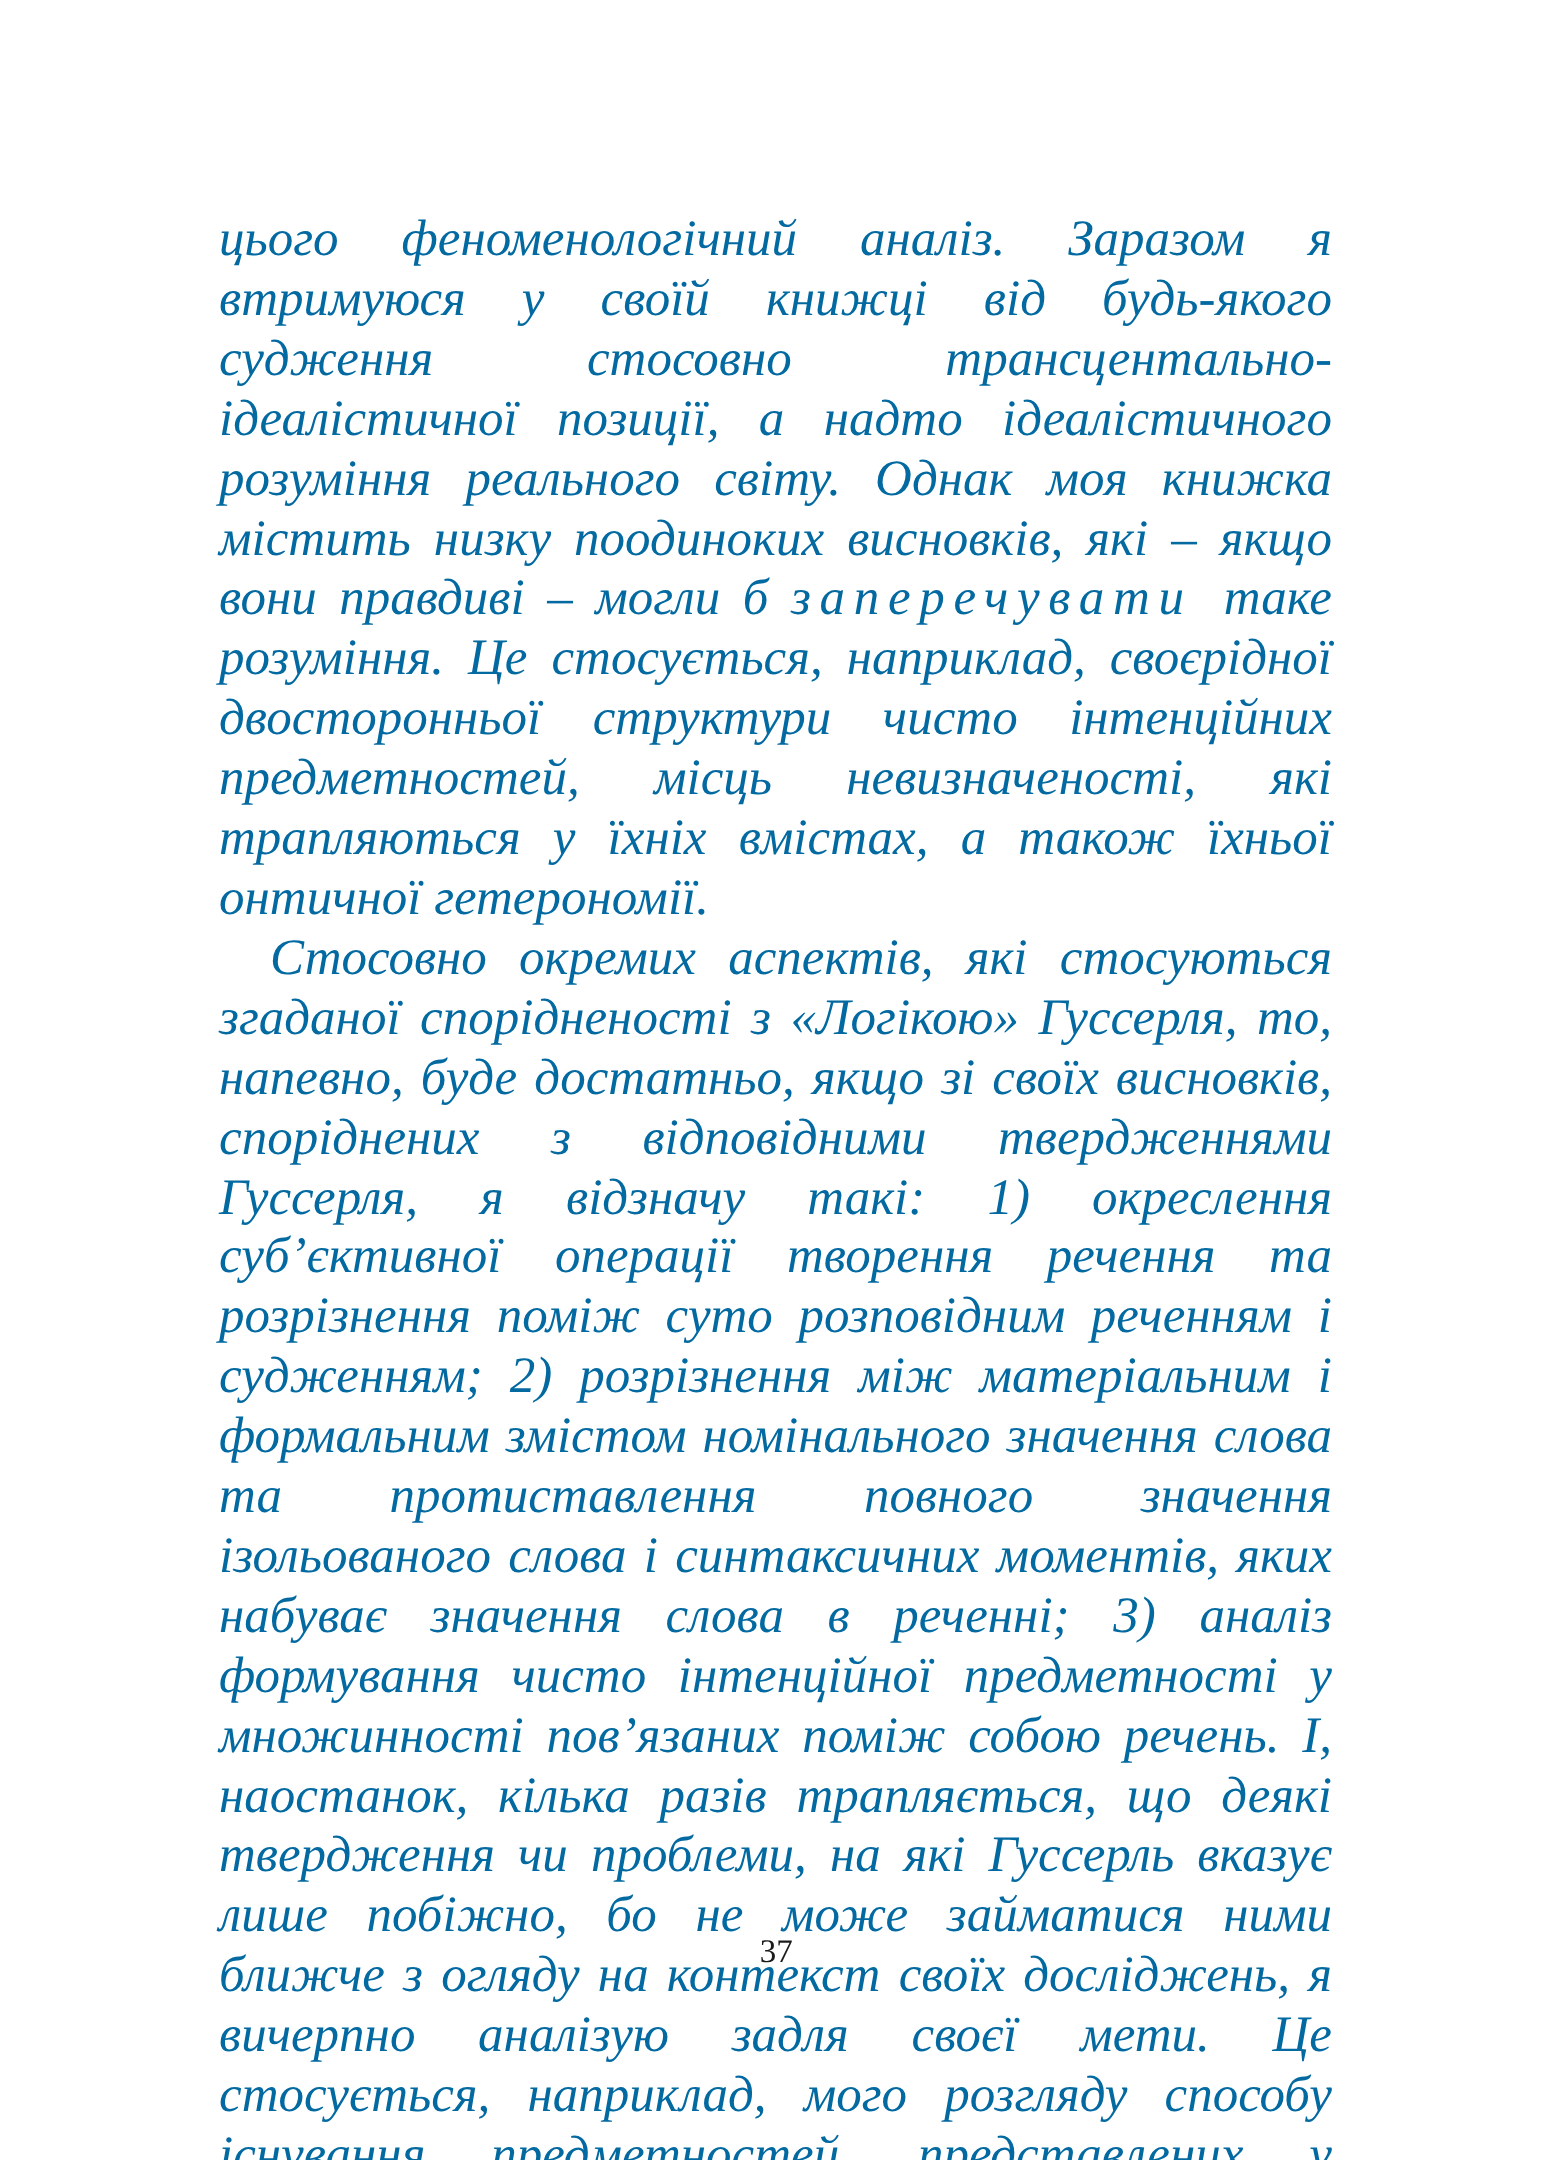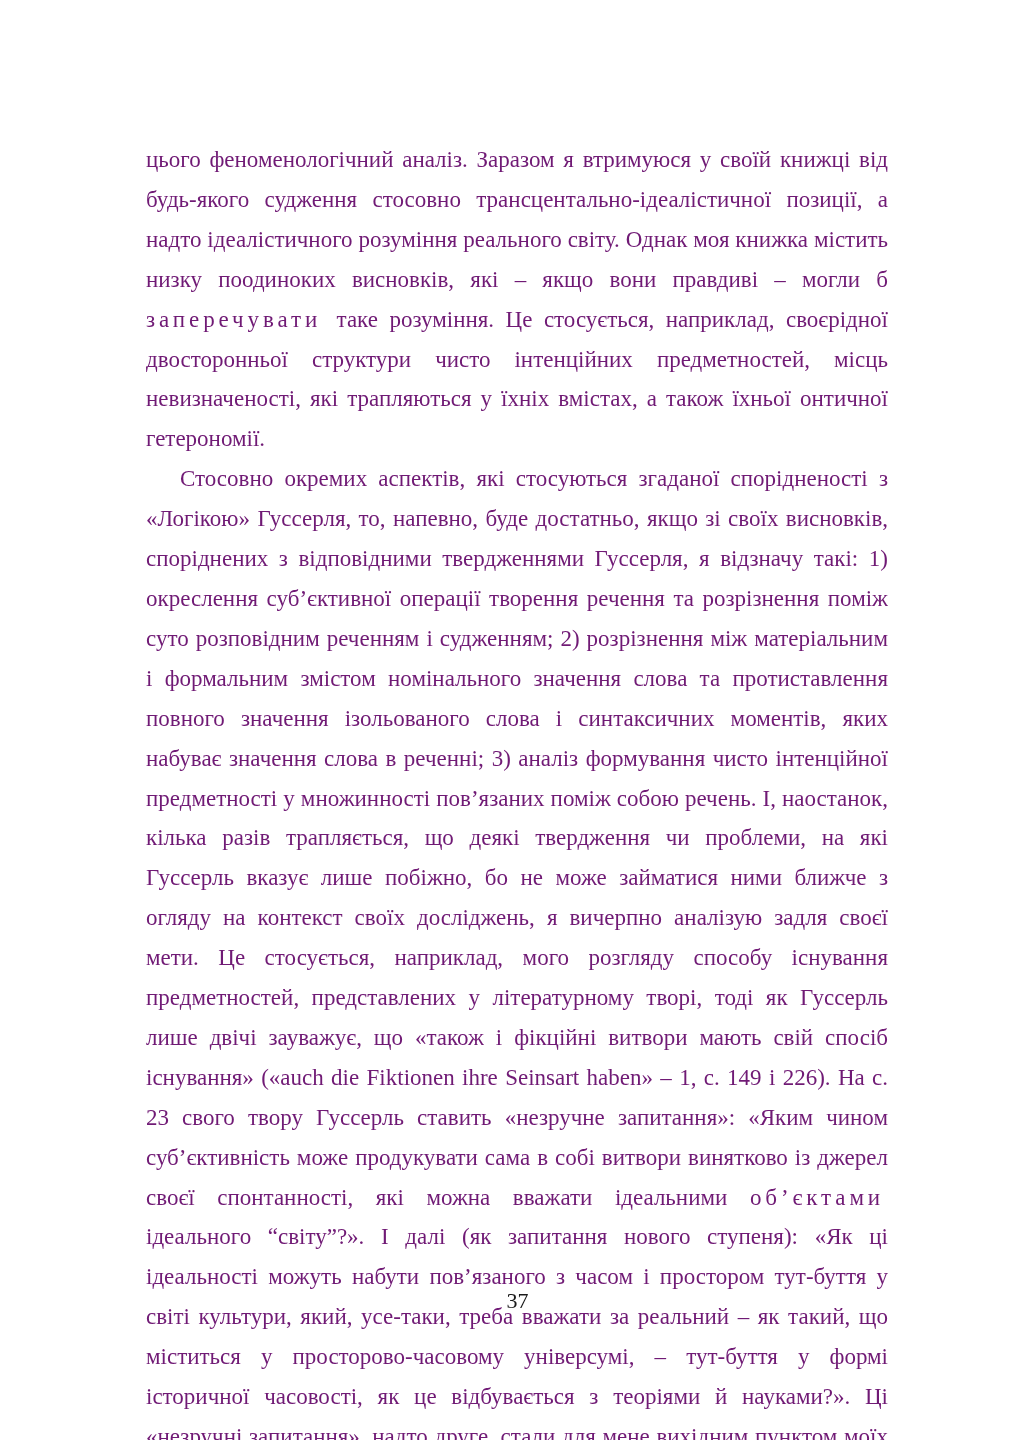--- a/index.html
+++ b/index.html
@@ -26,26 +26,27 @@
 
   .text-block {
     position: absolute;
     left: 146px;
     top: 140px;
     width: 742px;
   }
 
   .para {
     margin: 0;
-    font-size: 23px;
+    font-size: 34px;
     line-height: 39.9px;
     text-align: justify;
     text-justify: inter-word;
-    color: #701a75;
+    color: #0369a1;
     hyphens: manual;
+    font-style: italic;
     -webkit-hyphens: manual;
   }
 
   .para.indented {
     text-indent: 34px;
   }
 
   
   .spaced {
     letter-spacing: 0.17em;

